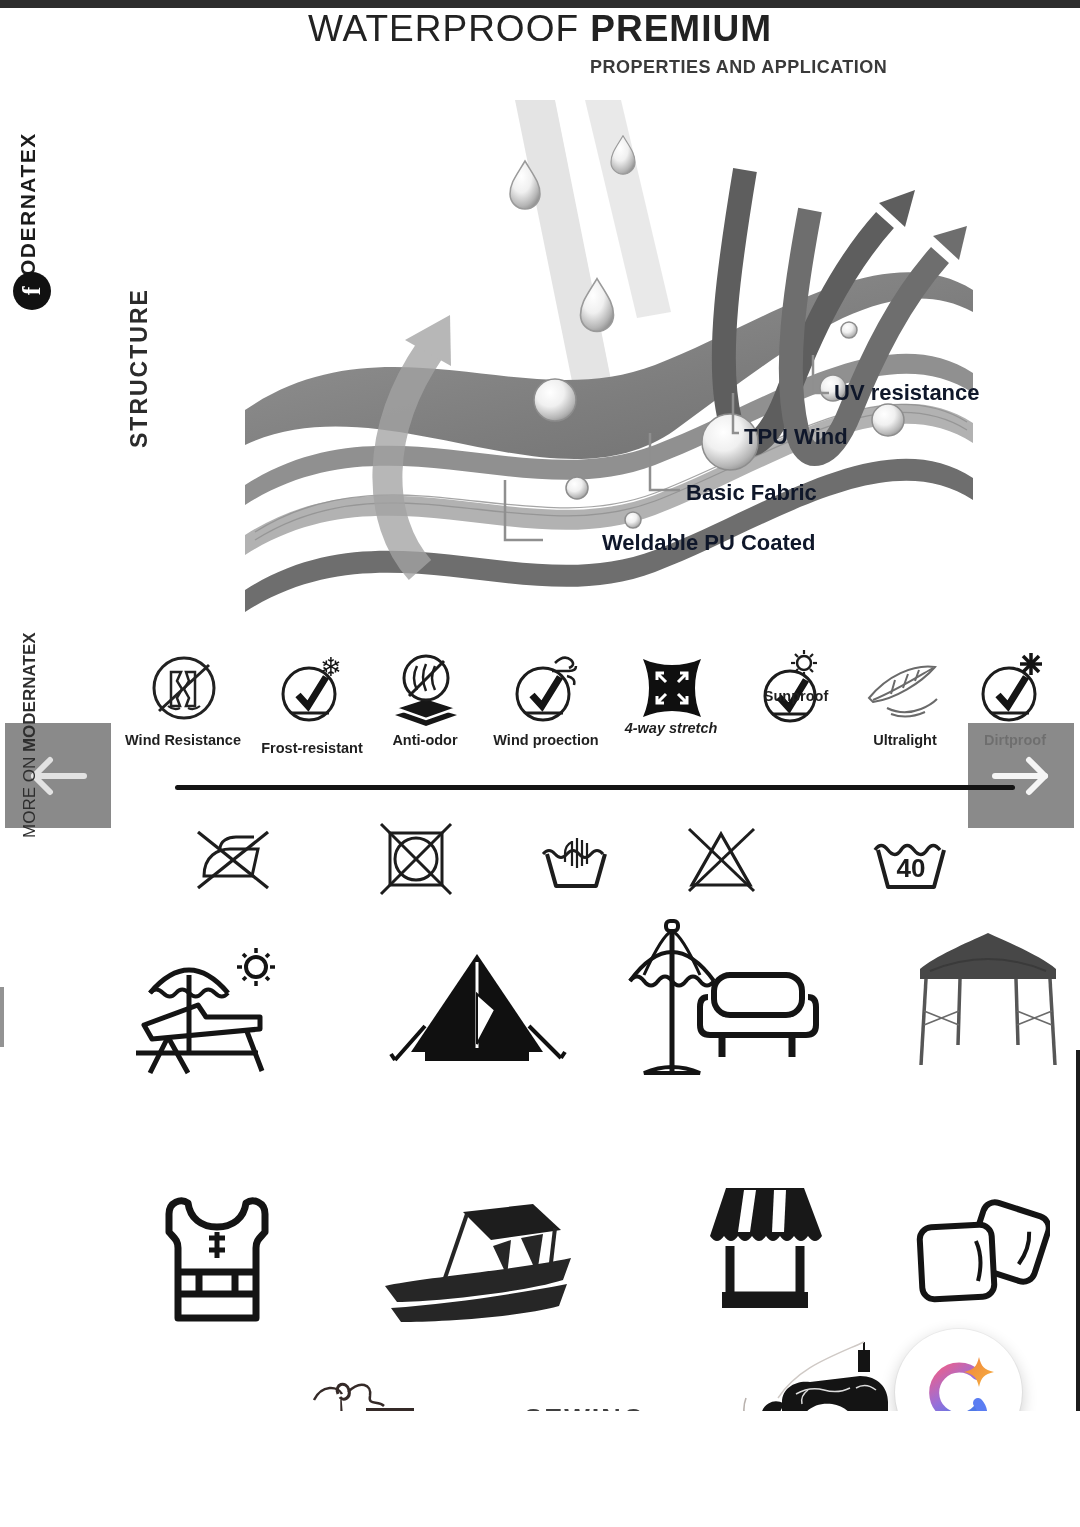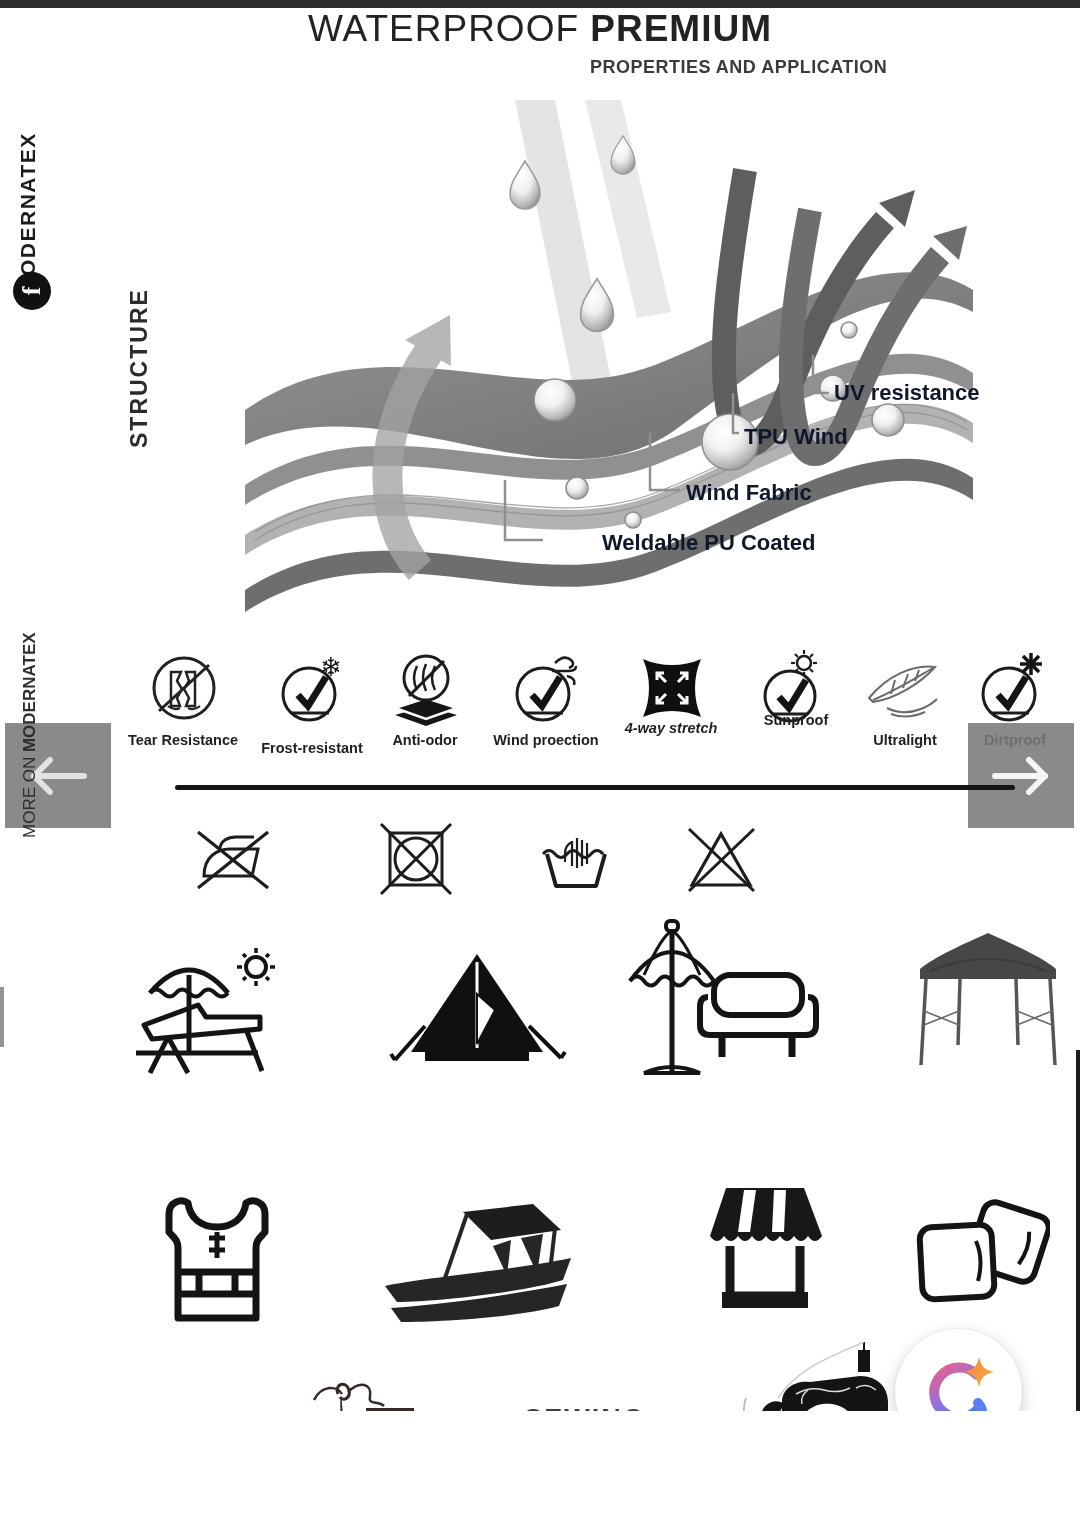--- a/index.html
+++ b/index.html
@@ -125,21 +125,21 @@
       <g stroke="#8f8f8f" stroke-width="2.5" fill="none">
         <path d="M588,255 L588,293 L604,293"></path>
         <path d="M508,293 L508,333 L514,333"></path>
         <path d="M425,333 L425,390 L455,390"></path>
         <path d="M280,380 L280,440 L318,440"></path>
       </g>
     </svg>
   </div>
   <div class="abs layer-label" style="left:834px;top:380px;">UV resistance</div>
   <div class="abs layer-label" style="left:744px;top:424px;">TPU Wind</div>
-  <div class="abs layer-label" style="left:686px;top:480px;">Wind Fabric</div>
+  <div class="abs layer-label" style="left:686px;top:480px;">Basic Fabric</div>
   <div class="abs layer-label" style="left:570px;top:530px;margin-left:32px;">Weldable PU Coated</div>
 
   <div class="abs prop" style="left:144px;top:648px;">
     <svg width="80" height="80" viewBox="0 0 80 80" stroke="#222" fill="none">
       <circle cx="40" cy="40" r="30" stroke-width="3"></circle>
       <path d="M27,24 h10 l-4,9 5,8 -5,9 3,8 h-9 z" stroke-width="2.5"></path>
       <path d="M51,24 h-9 l3,9 -5,8 5,9 -3,8 h9 z" stroke-width="2.5"></path>
       <path d="M24,58 q6,5 12,2 M56,58 q-6,5 -12,2" stroke-width="2.2"></path>
       <line x1="15" y1="63" x2="65" y2="17" stroke-width="3"></line>
     </svg>
@@ -214,26 +214,26 @@
       <g stroke="#141414" stroke-width="3.5">
         <line x1="58" y1="5" x2="58" y2="27"></line>
           <line x1="47" y1="16" x2="69" y2="16"></line>
         <line x1="50" y1="8" x2="66" y2="24"></line>
           <line x1="66" y1="8" x2="50" y2="24"></line>
       </g>
       <circle cx="58" cy="16" r="4" fill="#141414" stroke="none"></circle>
     </svg>
   </div>
 
-  <div class="abs prop-label" style="left:108px;top:732px;">Tear Resistance</div>
+  <div class="abs prop-label" style="left:108px;top:732px;">Wind Resistance</div>
   <div class="abs prop-label" style="left:237px;top:732px;margin-top:8px;">Frost-resistant</div>
   <div class="abs prop-label" style="left:350px;top:732px;">Anti-odor</div>
   <div class="abs prop-label" style="left:471px;top:732px;">Wind proection</div>
   <div class="abs prop-label" style="left:596px;top:720px;font-style:italic;">4-way stretch</div>
-  <div class="abs prop-label" style="left:721px;top:712px;">Sunproof</div>
+  <div class="abs prop-label" style="left:721px;top:688px;">Sunproof</div>
   <div class="abs prop-label" style="left:830px;top:732px;">Ultralight</div>
   <div class="abs prop-label" style="left:940px;top:732px;">Dirtproof</div>
 
   <div id="divider" class="abs"></div>
 
   <div class="abs navbox" style="left:5px;top:723px;">
     <svg width="64" height="40" viewBox="0 0 64 40">
       <g stroke="#e2e2e2" stroke-width="6" fill="none" stroke-linecap="round" stroke-linejoin="round">
         <line x1="58" y1="20" x2="8" y2="20"></line>
           <polyline points="24,4 8,20 24,36"></polyline>
@@ -273,20 +273,27 @@
         <path d="M41,27 V52 M46,24 V54 M51,26 V52 M56,29 V50"></path>
         <path d="M41,28 q-7,3 -7,12 v8"></path>
       </g>
     </svg>
   </div>
   <div class="abs care" style="left:676px;top:814px;">
     <svg width="90" height="90" viewBox="0 0 90 90" fill="none" stroke="#1d1d1d">
       <path d="M45,20 L74,71 H16 Z" stroke-width="3.2"></path>
       <line x1="13" y1="15" x2="78" y2="77" stroke-width="3"></line>
       <line x1="78" y1="15" x2="13" y2="77" stroke-width="3"></line>
+    </svg>
+  </div>
+  <div class="abs care" style="left:866px;top:814px;">
+    <svg width="90" height="90" viewBox="0 0 90 90" fill="none" stroke="#1d1d1d">
+      <path d="M12,36 L22,73 H68 L78,36" stroke-width="4" stroke-linejoin="round"></path>
+      <path d="M9,36 q6,-9 13,0 t13,0 t13,0 t13,0 t13,0" stroke-width="3.5"></path>
+      <text x="45" y="63" text-anchor="middle" font-size="26" font-weight="bold" fill="#1d1d1d" stroke="none">40</text>
     </svg>
   </div>
 
   <div class="abs" style="left:128px;top:935px;">
     <svg width="165" height="160" viewBox="0 0 165 160" fill="none" stroke="#141414">
       <circle cx="128" cy="32" r="10" stroke-width="4"></circle>
       <g stroke-width="3.5">
         <line x1="128" y1="13" x2="128" y2="18"></line>
           <line x1="128" y1="46" x2="128" y2="51"></line>
         <line x1="109" y1="32" x2="114" y2="32"></line>

